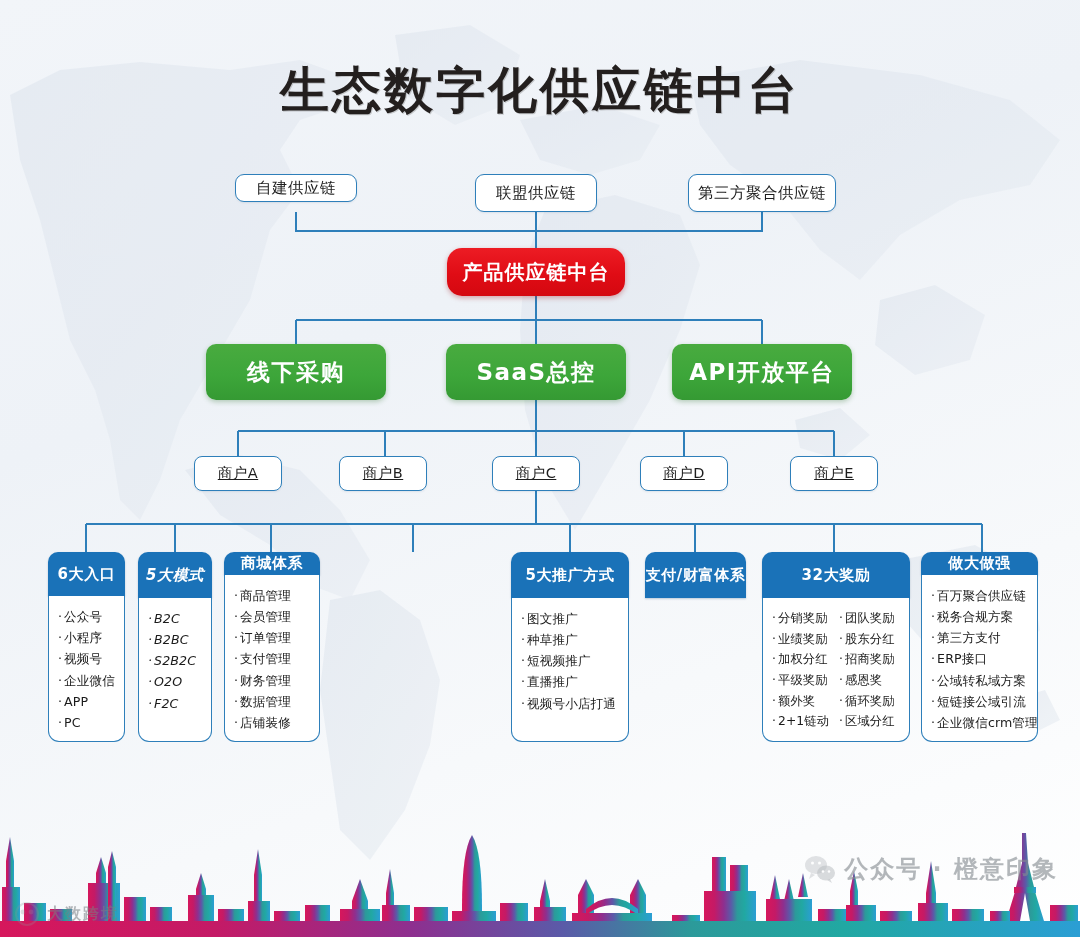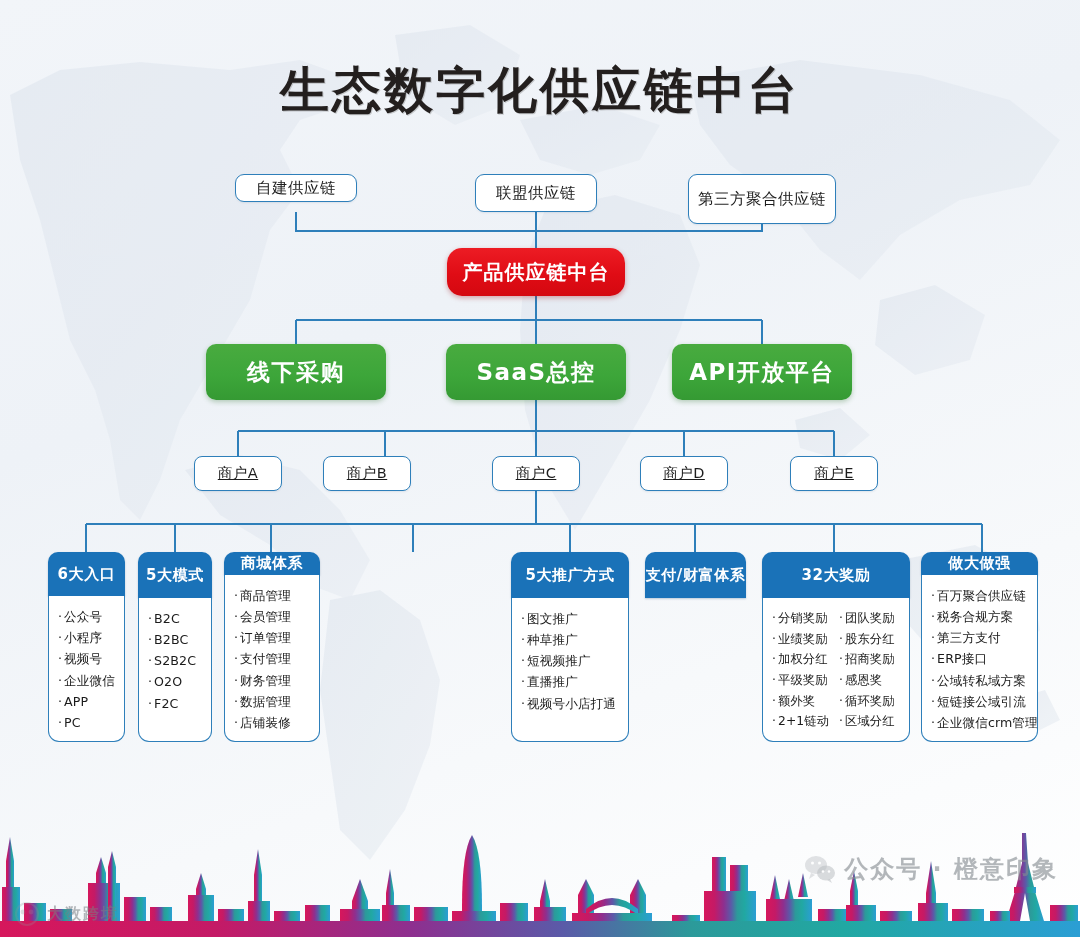--- a/index.html
+++ b/index.html
@@ -216,42 +216,42 @@
   </svg>
 
   <h1 class="title">生态数字化供应链中台</h1>
 
   <div class="node box-outline" style="left:235px; top:174px; width:122px; height:28px;">
     <span>自建供应链</span>
   </div>
   <div class="node box-outline" style="left:475px; top:174px; width:122px; height:38px;">
     <span>联盟供应链</span>
   </div>
-  <div class="node box-outline" style="left:688px; top:174px; width:148px; height:50px;">
+  <div class="node box-outline" style="left:688px; top:174px; width:148px; height:38px;">
     <span>第三方聚合供应链</span>
   </div>
 
   <div class="node box-red" style="left:447px; top:248px; width:178px; height:48px;">
     <span>产品供应链中台</span>
   </div>
 
   <div class="node box-green" style="left:206px; top:344px; width:180px; height:56px;">
     <span>线下采购</span>
   </div>
   <div class="node box-green" style="left:446px; top:344px; width:180px; height:56px;">
     <span>SaaS总控</span>
   </div>
   <div class="node box-green" style="left:672px; top:344px; width:180px; height:56px;">
     <span>API开放平台</span>
   </div>
 
   <div class="node box-outline small" style="left:194px; top:456px; width:88px; height:35px;">
     <span>商户A</span>
   </div>
-  <div class="node box-outline small" style="left:323px; top:456px; width:88px; height:35px;">
+  <div class="node box-outline small" style="left:339px; top:456px; width:88px; height:35px;">
     <span>商户B</span>
   </div>
   <div class="node box-outline small" style="left:492px; top:456px; width:88px; height:35px;">
     <span>商户C</span>
   </div>
   <div class="node box-outline small" style="left:640px; top:456px; width:88px; height:35px;">
     <span>商户D</span>
   </div>
   <div class="node box-outline small" style="left:790px; top:456px; width:88px; height:35px;">
     <span>商户E</span>
@@ -264,21 +264,21 @@
         <div class="item">公众号</div>
         <div class="item">小程序</div>
         <div class="item">视频号</div>
         <div class="item">企业微信</div>
         <div class="item">APP</div>
         <div class="item">PC</div>
       </div>
     </div>
   </div>
 
-  <div class="card narrow" style="left:138px; top:552px; width:74px; height:190px;">
+  <div class="card narrow" style="left:138px; top:552px; width:74px; height:190px;font-style:italic;">
     <div class="card-head">5大模式</div>
     <div class="card-body">
       <div class="col">
         <div class="item">B2C</div>
         <div class="item">B2BC</div>
         <div class="item">S2B2C</div>
         <div class="item">O2O</div>
         <div class="item">F2C</div>
       </div>
     </div>

